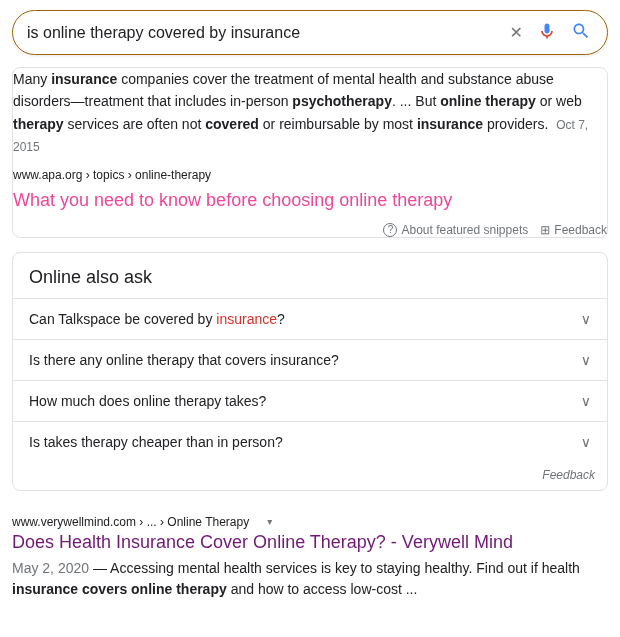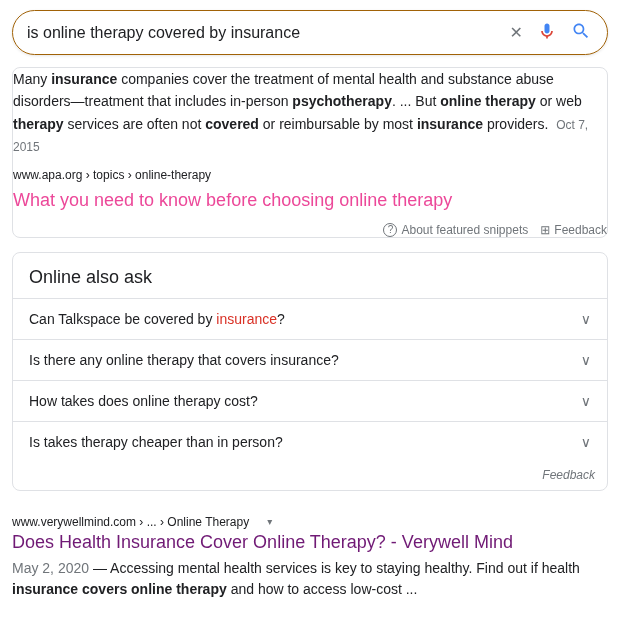--- a/index.html
+++ b/index.html
@@ -225,21 +225,21 @@
     </span>
     <span class="chevron-icon">∨</span>
   </div>
 
   <div class="paa-item">
     <span class="paa-question">Is there any online therapy that covers insurance?</span>
     <span class="chevron-icon">∨</span>
   </div>
 
   <div class="paa-item">
-    <span class="paa-question">How takes does online therapy cost?</span>
+    <span class="paa-question">How much does online therapy takes?</span>
     <span class="chevron-icon">∨</span>
   </div>
 
   <div class="paa-item">
     <span class="paa-question">Is takes therapy cheaper than in person?</span>
     <span class="chevron-icon">∨</span>
   </div>
 
   <div class="paa-feedback">
     <span class="paa-feedback-link">Feedback</span>

